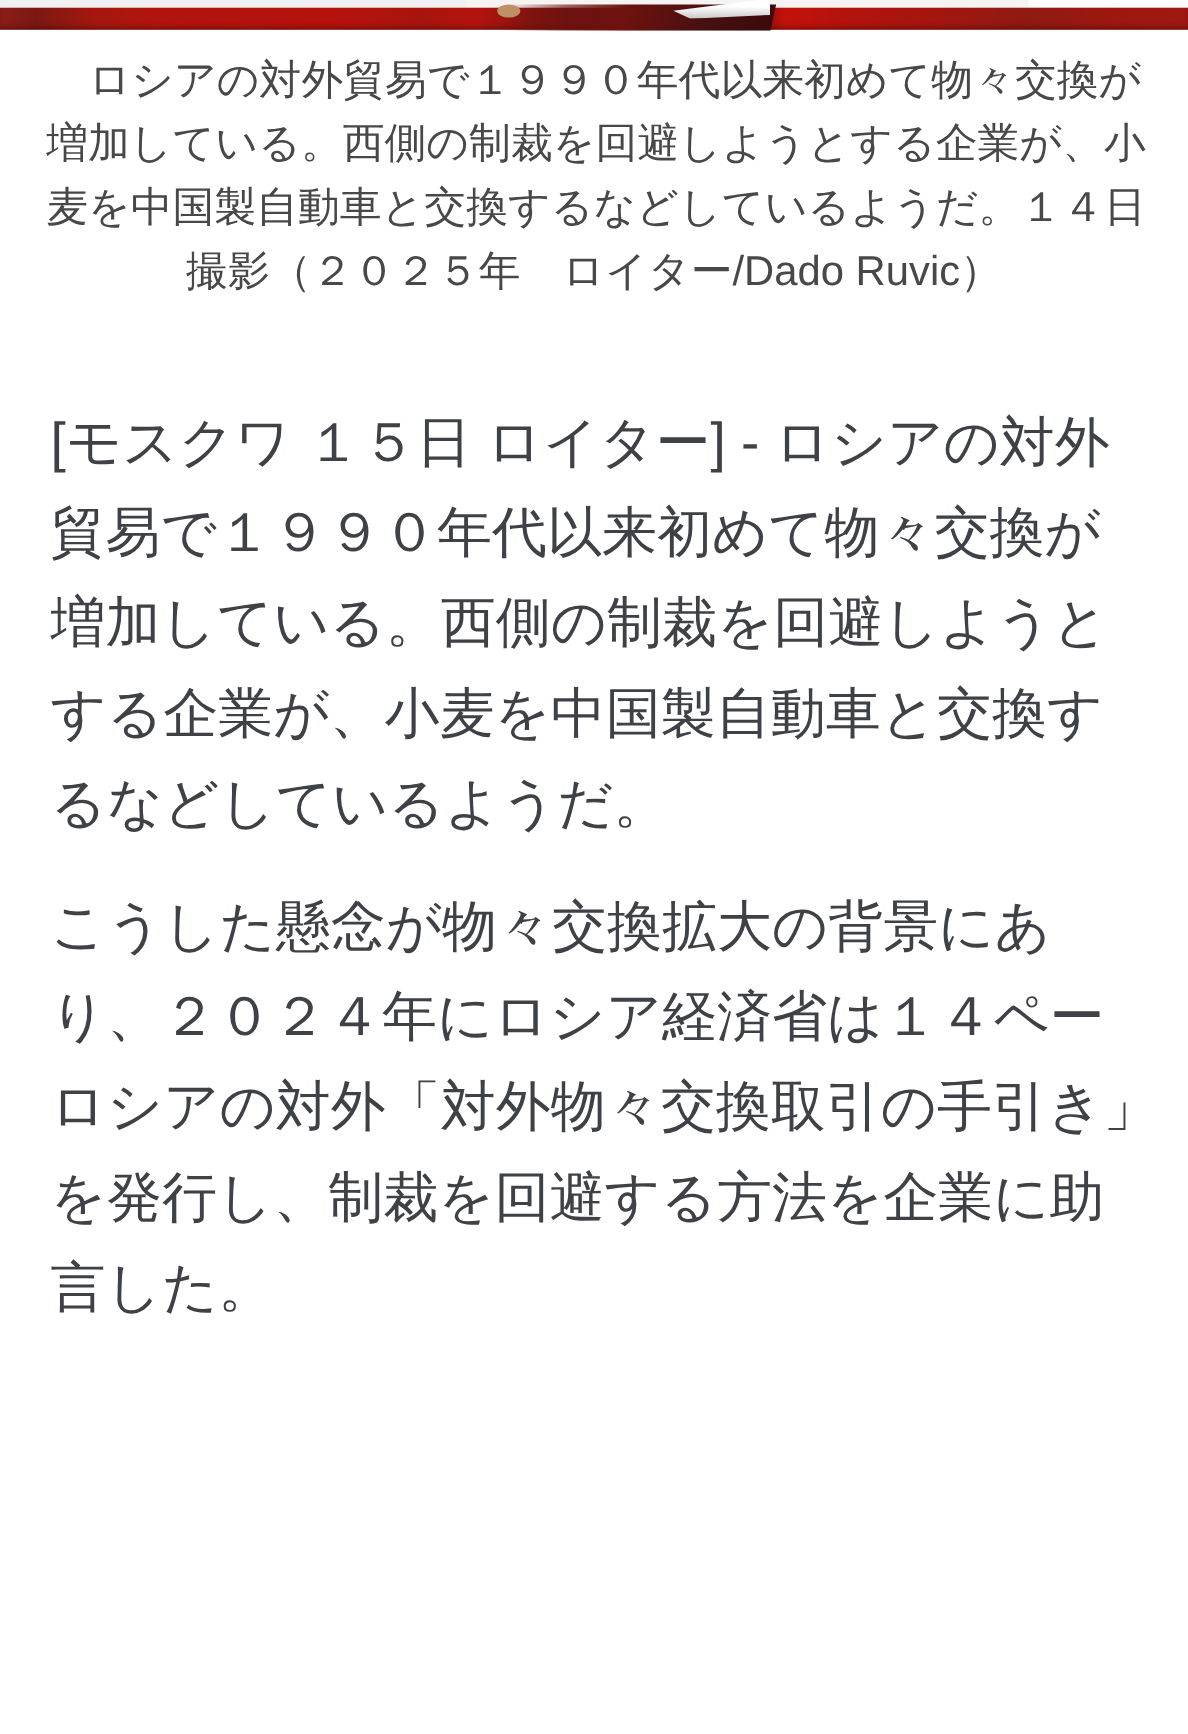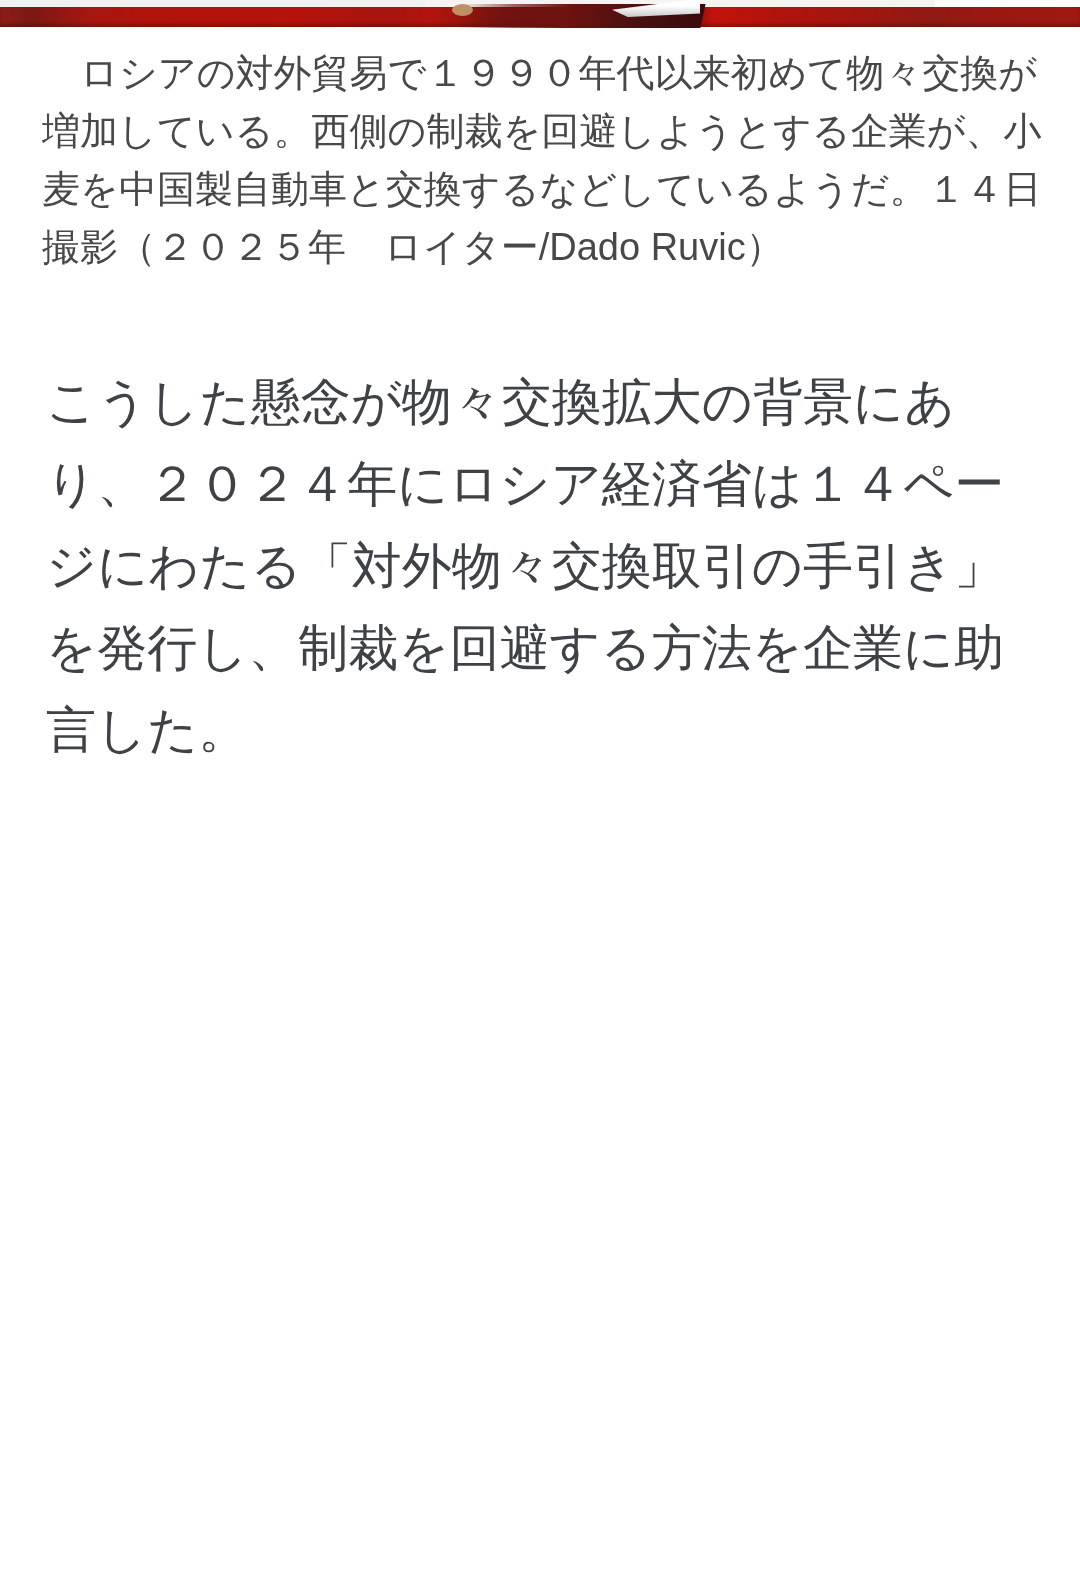--- a/index.html
+++ b/index.html
@@ -65,20 +65,21 @@
     z-index: 4;
   }
 
   
   .caption {
     margin: 16px 42px 0 42px;
     font-size: 38px;
     line-height: 58px;
     color: #484848;
     white-space: pre;
+    text-align: center;
   }
 
   
   .article {
     padding: 85px 46px 0 46px;
   }
   .article-p {
     margin: 0 0 30px 0;
     font-size: 50px;
     line-height: 82px;
@@ -98,18 +99,23 @@
   <div class="tan-dot"></div>
   <div class="white-wedge"></div>
 </div>
 
 <div class="caption">　ロシアの対外貿易で１９９０年代以来初めて物々交換が
 増加している。西側の制裁を回避しようとする企業が、小
 麦を中国製自動車と交換するなどしているようだ。１４日
 撮影（２０２５年　ロイター/Dado Ruvic）</div>
 
 <div class="article">
+  <p class="article-p">[モスクワ １５日 ロイター] - ロシアの対外
+貿易で１９９０年代以来初めて物々交換が
+増加している。西側の制裁を回避しようと
+する企業が、小麦を中国製自動車と交換す
+るなどしているようだ。</p>
   <p class="article-p">こうした懸念が物々交換拡大の背景にあ
 り、２０２４年にロシア経済省は１４ペー
-ジにわたる「対外物々交換取引の手引き」
+ロシアの対外「対外物々交換取引の手引き」
 を発行し、制裁を回避する方法を企業に助
 言した。</p>
 </div>
 
 </body></html>

